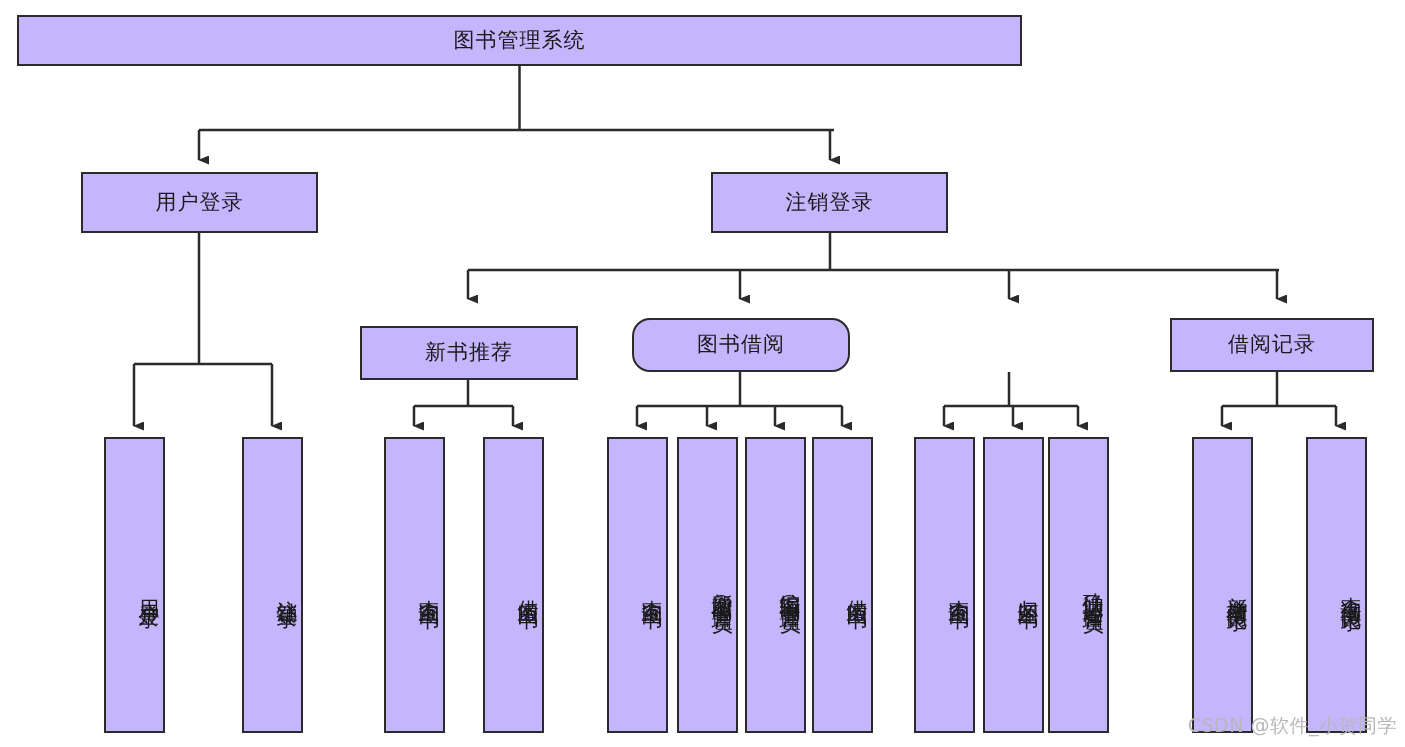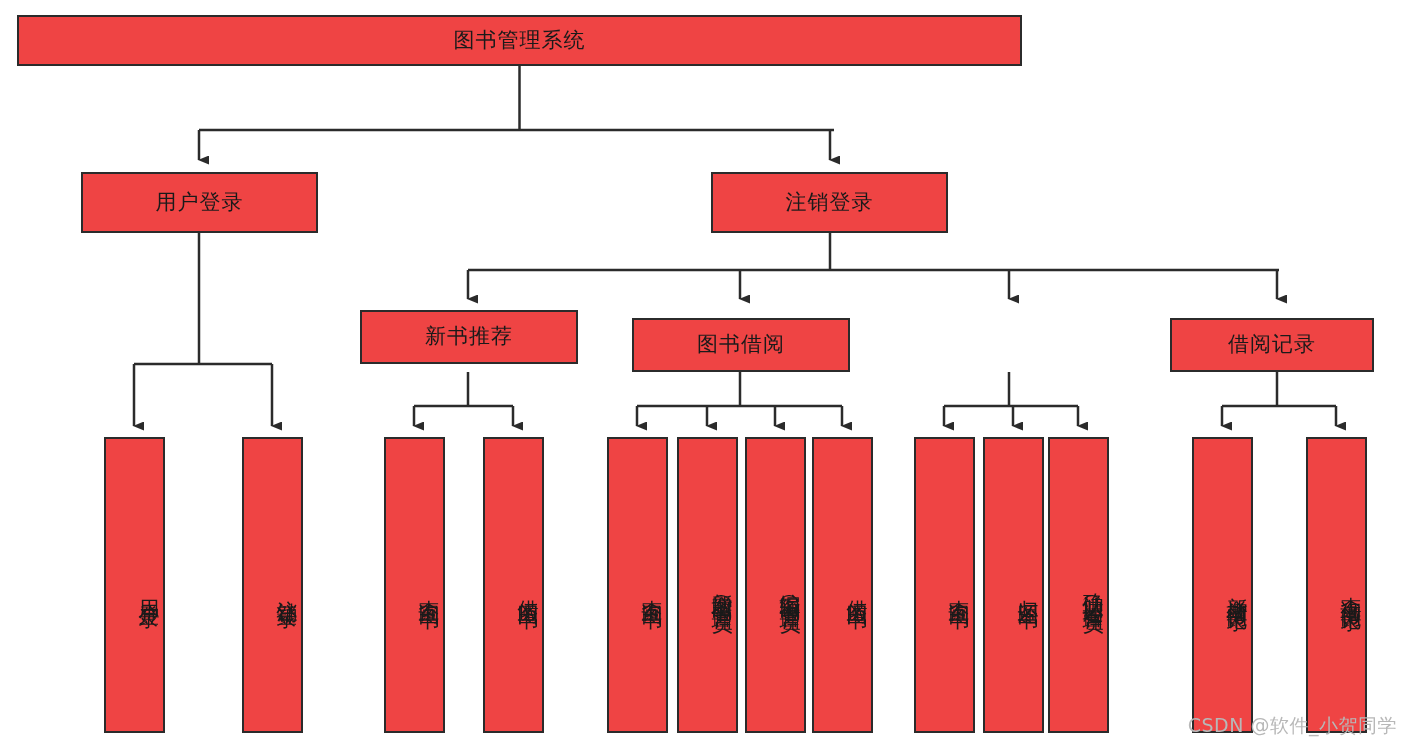--- a/index.html
+++ b/index.html
@@ -22,21 +22,21 @@
     position: absolute;
     left: 0;
     top: 0;
     width: 1405px;
     height: 747px;
     pointer-events: none;
   }
   .node {
     position: absolute;
     box-sizing: border-box;
-    background: #ef4444;
+    background: #c4b5fd;
     border: 2px solid #2b2b2b;
     display: flex;
     align-items: center;
     justify-content: center;
     color: #1a1a1a;
   }
   .node.horizontal {
     font-size: 21px;
     letter-spacing: 1px;
     line-height: 1.2;
@@ -136,24 +136,24 @@
     <span>图书管理系统</span>
   </div>
 
   <div class="node horizontal" style="left:81px; top:172px; width:237px; height:61px;">
     <span>用户登录</span>
   </div>
   <div class="node horizontal" style="left:711px; top:172px; width:237px; height:61px;">
     <span>注销登录</span>
   </div>
 
-  <div class="node horizontal" style="left:360px; top:310px; width:218px; height:54px;">
+  <div class="node horizontal" style="left:360px; top:326px; width:218px; height:54px;">
     <span>新书推荐</span>
   </div>
-  <div class="node horizontal" style="left:632px; top:318px; width:218px; height:54px;">
+  <div class="node horizontal" style="left:632px; top:318px; width:218px; height:54px;border-radius:18px;">
     <span>图书借阅</span>
   </div>
   <div class="node horizontal" style="left:1170px; top:318px; width:204px; height:54px;">
     <span>借阅记录</span>
   </div>
 
   <div class="node vertical" style="left:104px; top:437px; width:61px; height:296px;">
     <span class="vlabel">用户登录</span>
   </div>
   <div class="node vertical" style="left:242px; top:437px; width:61px; height:296px;">

